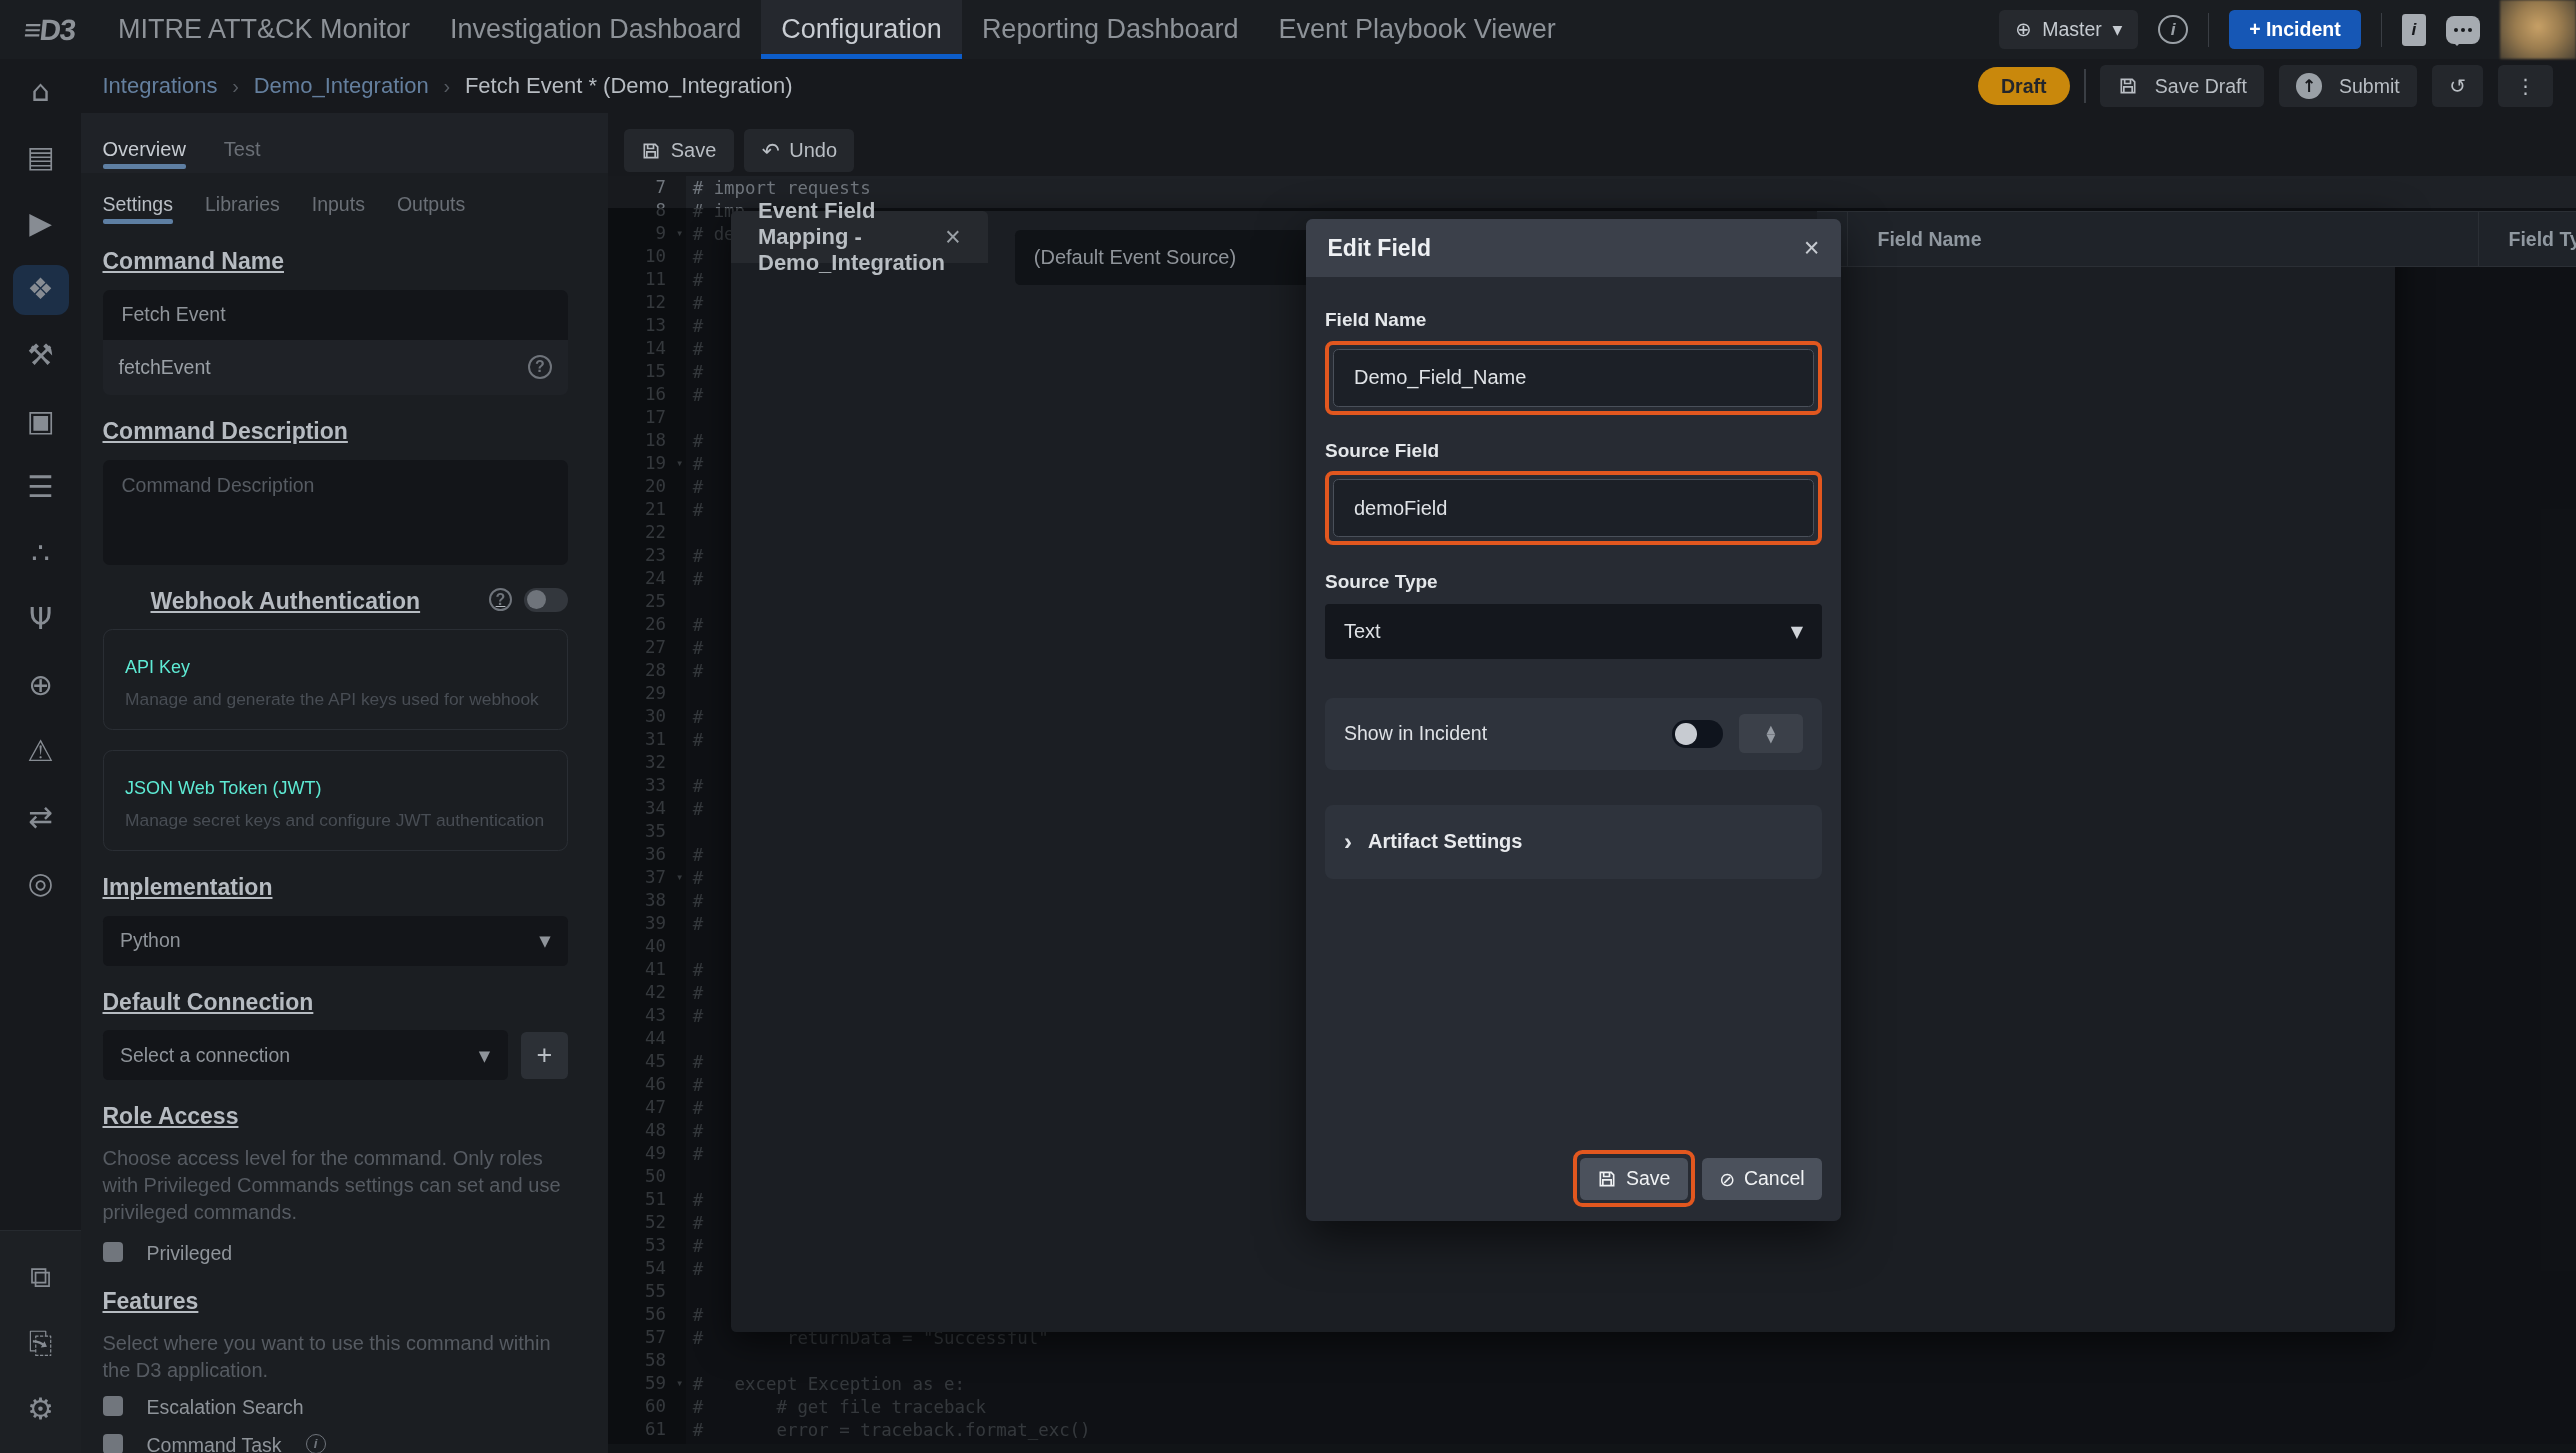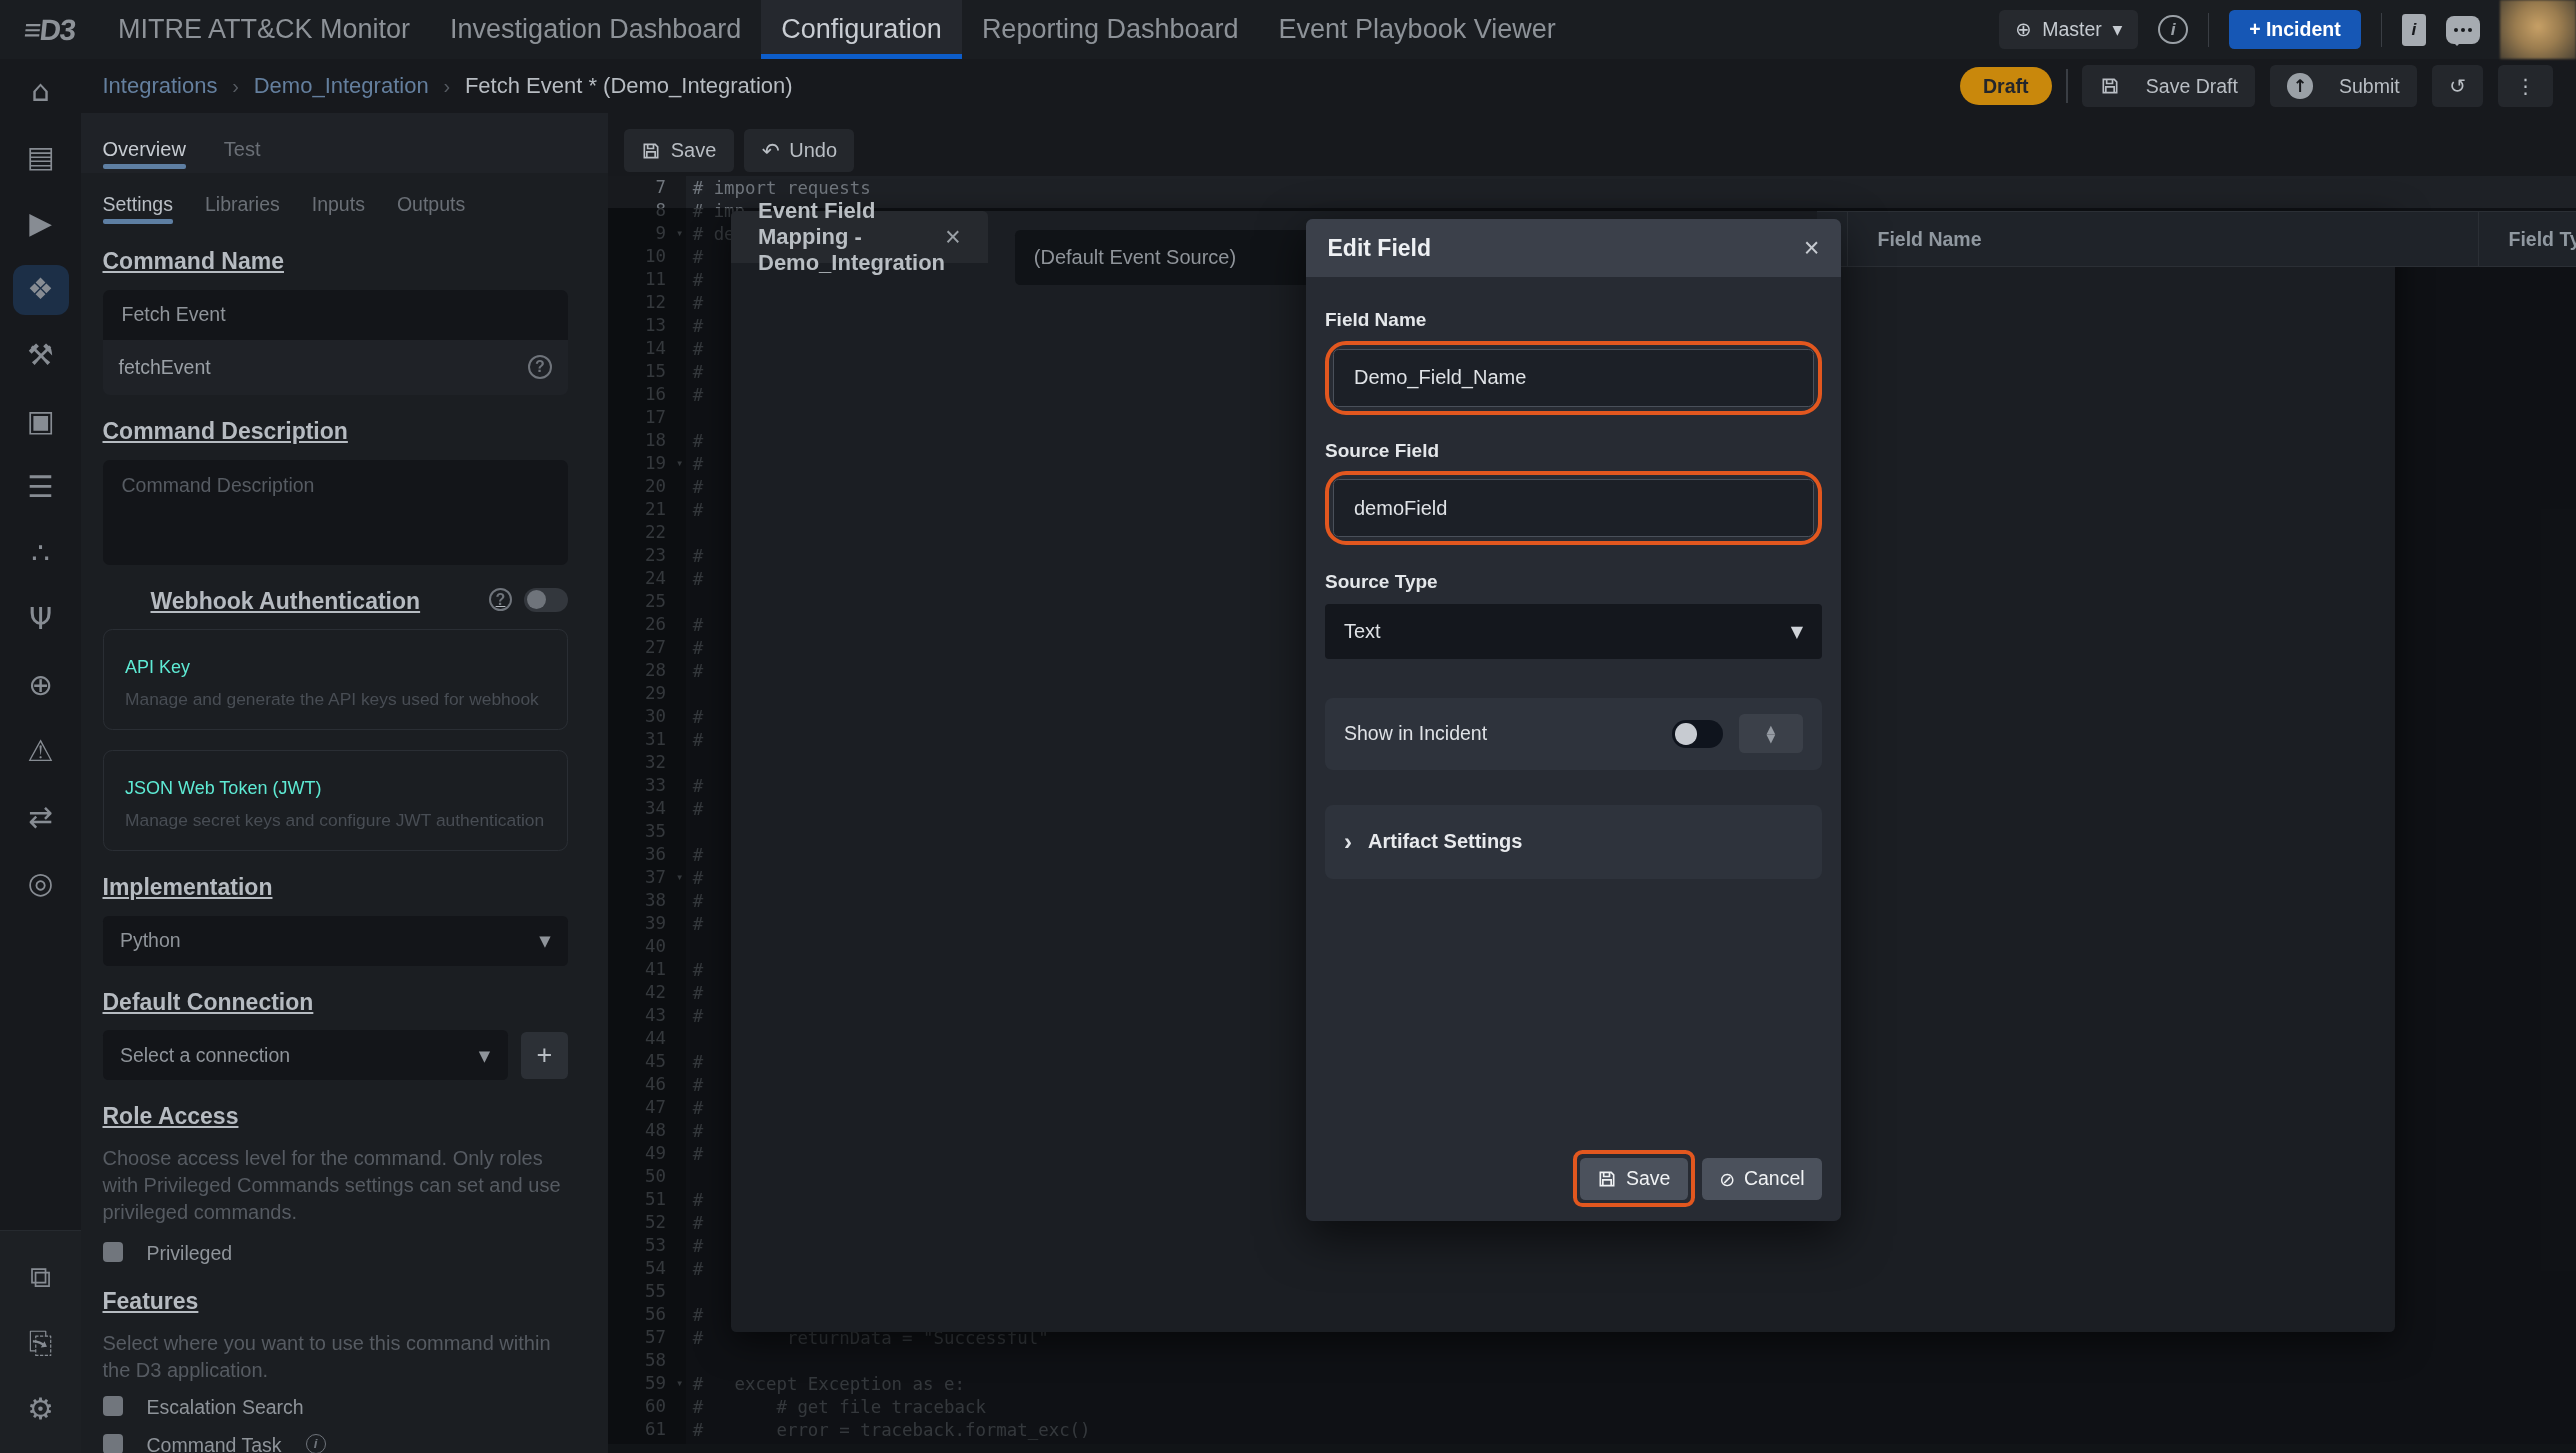--- a/index.html
+++ b/index.html
@@ -26,21 +26,21 @@
   .avatar { width:76px; height:59px; background:radial-gradient(circle at 50% 45%, #c7a066 0%, #9a7c4f 45%, #4a4234 100%); filter:blur(1.3px); }
 
   
   .crumbbar { position:absolute; left:81px; top:59px; width:2496px; height:54px; background:#17191d; display:flex; align-items:center; z-index:25; }
   .crumbs { display:flex; align-items:center; gap:14.8px; padding-left:21.5px; font-size:22px; }
   .crumb-link { color:#647f9e; cursor:pointer; }
   .crumb-sep { color:#565b62; font-size:20px; }
   .crumb-cur { color:#b7bcc2; }
   .crumb-right { margin-left:auto; display:flex; align-items:center; gap:14.8px; padding-right:24px; }
   .draft-pill { height:38px; border-radius:19px; background:#c9880c; color:#23262b; font-size:19.5px; font-weight:600; display:flex; align-items:center; padding:0 23px; }
-  .bc-btn { height:42px; background:#24272c; border:none; border-radius:5.4px; color:#b9bec4; font-size:19.5px; display:flex; align-items:center; gap:26px; padding:0 17.4px; cursor:pointer; }
+  .bc-btn { height:42px; background:#24272c; border:none; border-radius:5.4px; color:#b9bec4; font-size:19.5px; display:flex; align-items:center; gap:17px; padding:0 17.4px; cursor:pointer; }
   .bc-btn .ic { font-size:20px; font-family:"DejaVu Sans", sans-serif; }
   .submit-ic { width:25.5px; height:25.5px; border-radius:50%; background:#9aa0a6; color:#17191d; display:flex; align-items:center; justify-content:center; font-size:17.4px; font-weight:800; font-family:"DejaVu Sans", sans-serif; }
 
   
   .rail { position:absolute; left:0; top:59px; width:81px; height:1394px; background:#17191d; z-index:25; display:flex; flex-direction:column; }
   .rail-top { display:flex; flex-direction:column; align-items:center; }
   .rail-item { width:81px; height:66px; display:flex; align-items:center; justify-content:center; cursor:pointer; }
   .rail-glyph { font-size:29.5px; color:#878c93; font-family:"DejaVu Sans", sans-serif; line-height:1; }
   .rail-item.active .pill { background:#1c2f47; border-radius:12px; width:56px; height:50px; display:flex; align-items:center; justify-content:center; }
   .rail-bottom { margin-top:auto; background:#1d2024; border-top:1.3px solid #262a2f; padding:13.4px 0 10.7px 0; display:flex; flex-direction:column; align-items:center; }
@@ -109,21 +109,21 @@
   .th:first-child { border-left:none; }
   .efm-body { flex:1; background:#15171b; border-radius:0 0 5.4px 5.4px; }
 
   
   .modal { position:absolute; left:1306px; top:219px; width:535px; height:1002px; background:#272b33; border-radius:6.7px; z-index:5; box-shadow:0 16px 47px rgba(0,0,0,.6); }
   .modal-head { height:58px; background:#3b404a; border-radius:6.7px 6.7px 0 0; display:flex; align-items:center; padding:0 21.5px; }
   .modal-title { font-size:23px; font-weight:700; color:#eef0f3; }
   .modal-close { margin-left:auto; color:#c6cad0; font-size:27px; cursor:pointer; line-height:1; }
   .modal-body { padding:6.7px 19px 0 19px; position:relative; height:945px; }
   .m-label { font-size:19px; font-weight:700; color:#e4e7ea; margin-top:25.5px; }
-  .hl-wrap { border:4.7px solid #e2571f; border-radius:21px; padding:4px; margin-top:9.4px; }
+  .hl-wrap { border:4.7px solid #e2571f; border-radius:8px; padding:4px; margin-top:9.4px; }
   .m-input { width:100%; height:58px; background:#1c2027; border:1.3px solid #4a505a; border-radius:5.4px; color:#dfe2e6; font-size:20px; padding:0 20px; font-family:"Liberation Sans", sans-serif; }
   .m-select { margin-top:10.7px; height:55px; background:#14171d; border-radius:4px; display:flex; align-items:center; padding:0 19px; color:#dfe2e6; font-size:20px; cursor:pointer; }
   .m-select .caret { margin-left:auto; font-size:16px; color:#cfd3d8; font-family:"DejaVu Sans", sans-serif; }
   .m-row { margin-top:39px; background:#2e333c; border-radius:8px; height:72px; display:flex; align-items:center; padding:0 19px; }
   .m-row .lbl { font-size:19.5px; color:#dfe2e6; }
   .toggle-lg { margin-left:auto; width:51px; height:28px; background:#0f141d; border-radius:14px; position:relative; cursor:pointer; }
   .toggle-lg .knob { position:absolute; left:3.4px; top:3.4px; width:21.5px; height:21.5px; border-radius:50%; background:#c7cbd1; }
   .stepper { margin-left:16px; width:64px; height:39px; background:#3b4049; border-radius:5.4px; display:flex; flex-direction:column; align-items:center; justify-content:center; line-height:.75; color:#969ca4; font-size:11.4px; font-family:"DejaVu Sans", sans-serif; cursor:pointer; }
   .accordion { margin-top:35px; background:#2e333c; border-radius:8px; height:74px; display:flex; align-items:center; gap:16px; padding:0 19px; cursor:pointer; }
   .accordion .chev { font-size:24px; color:#dfe2e6; font-weight:700; }

